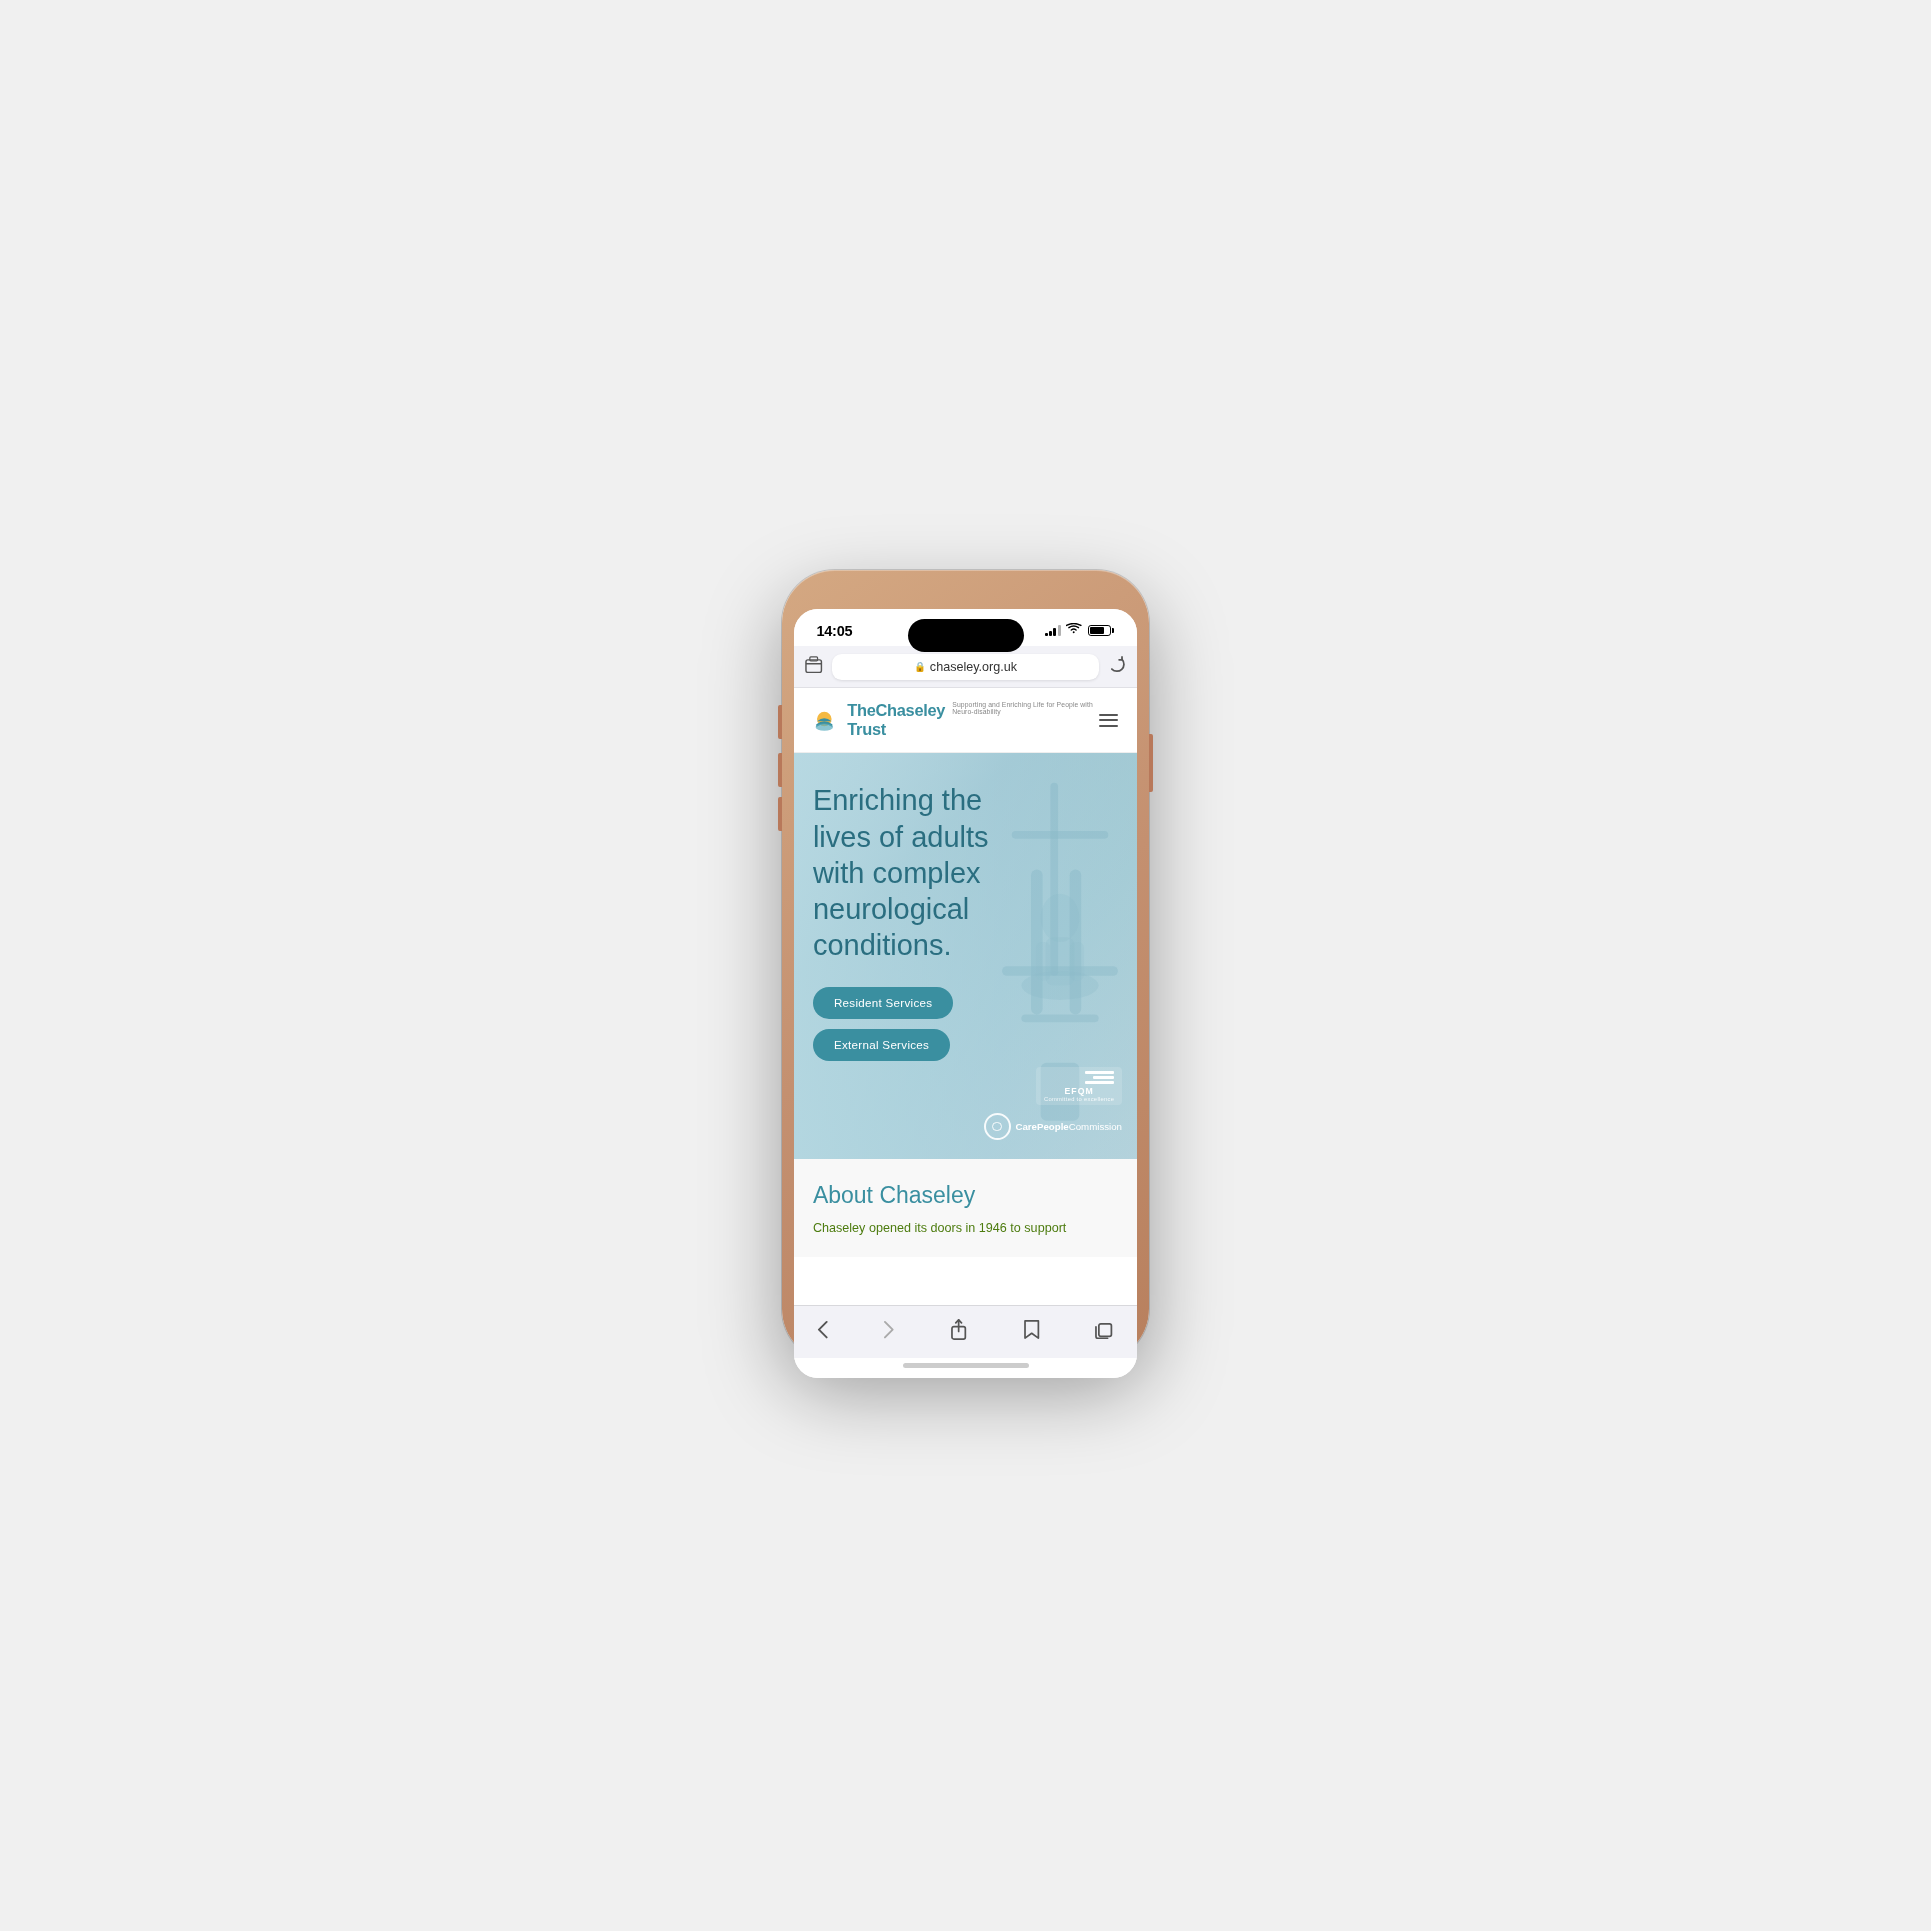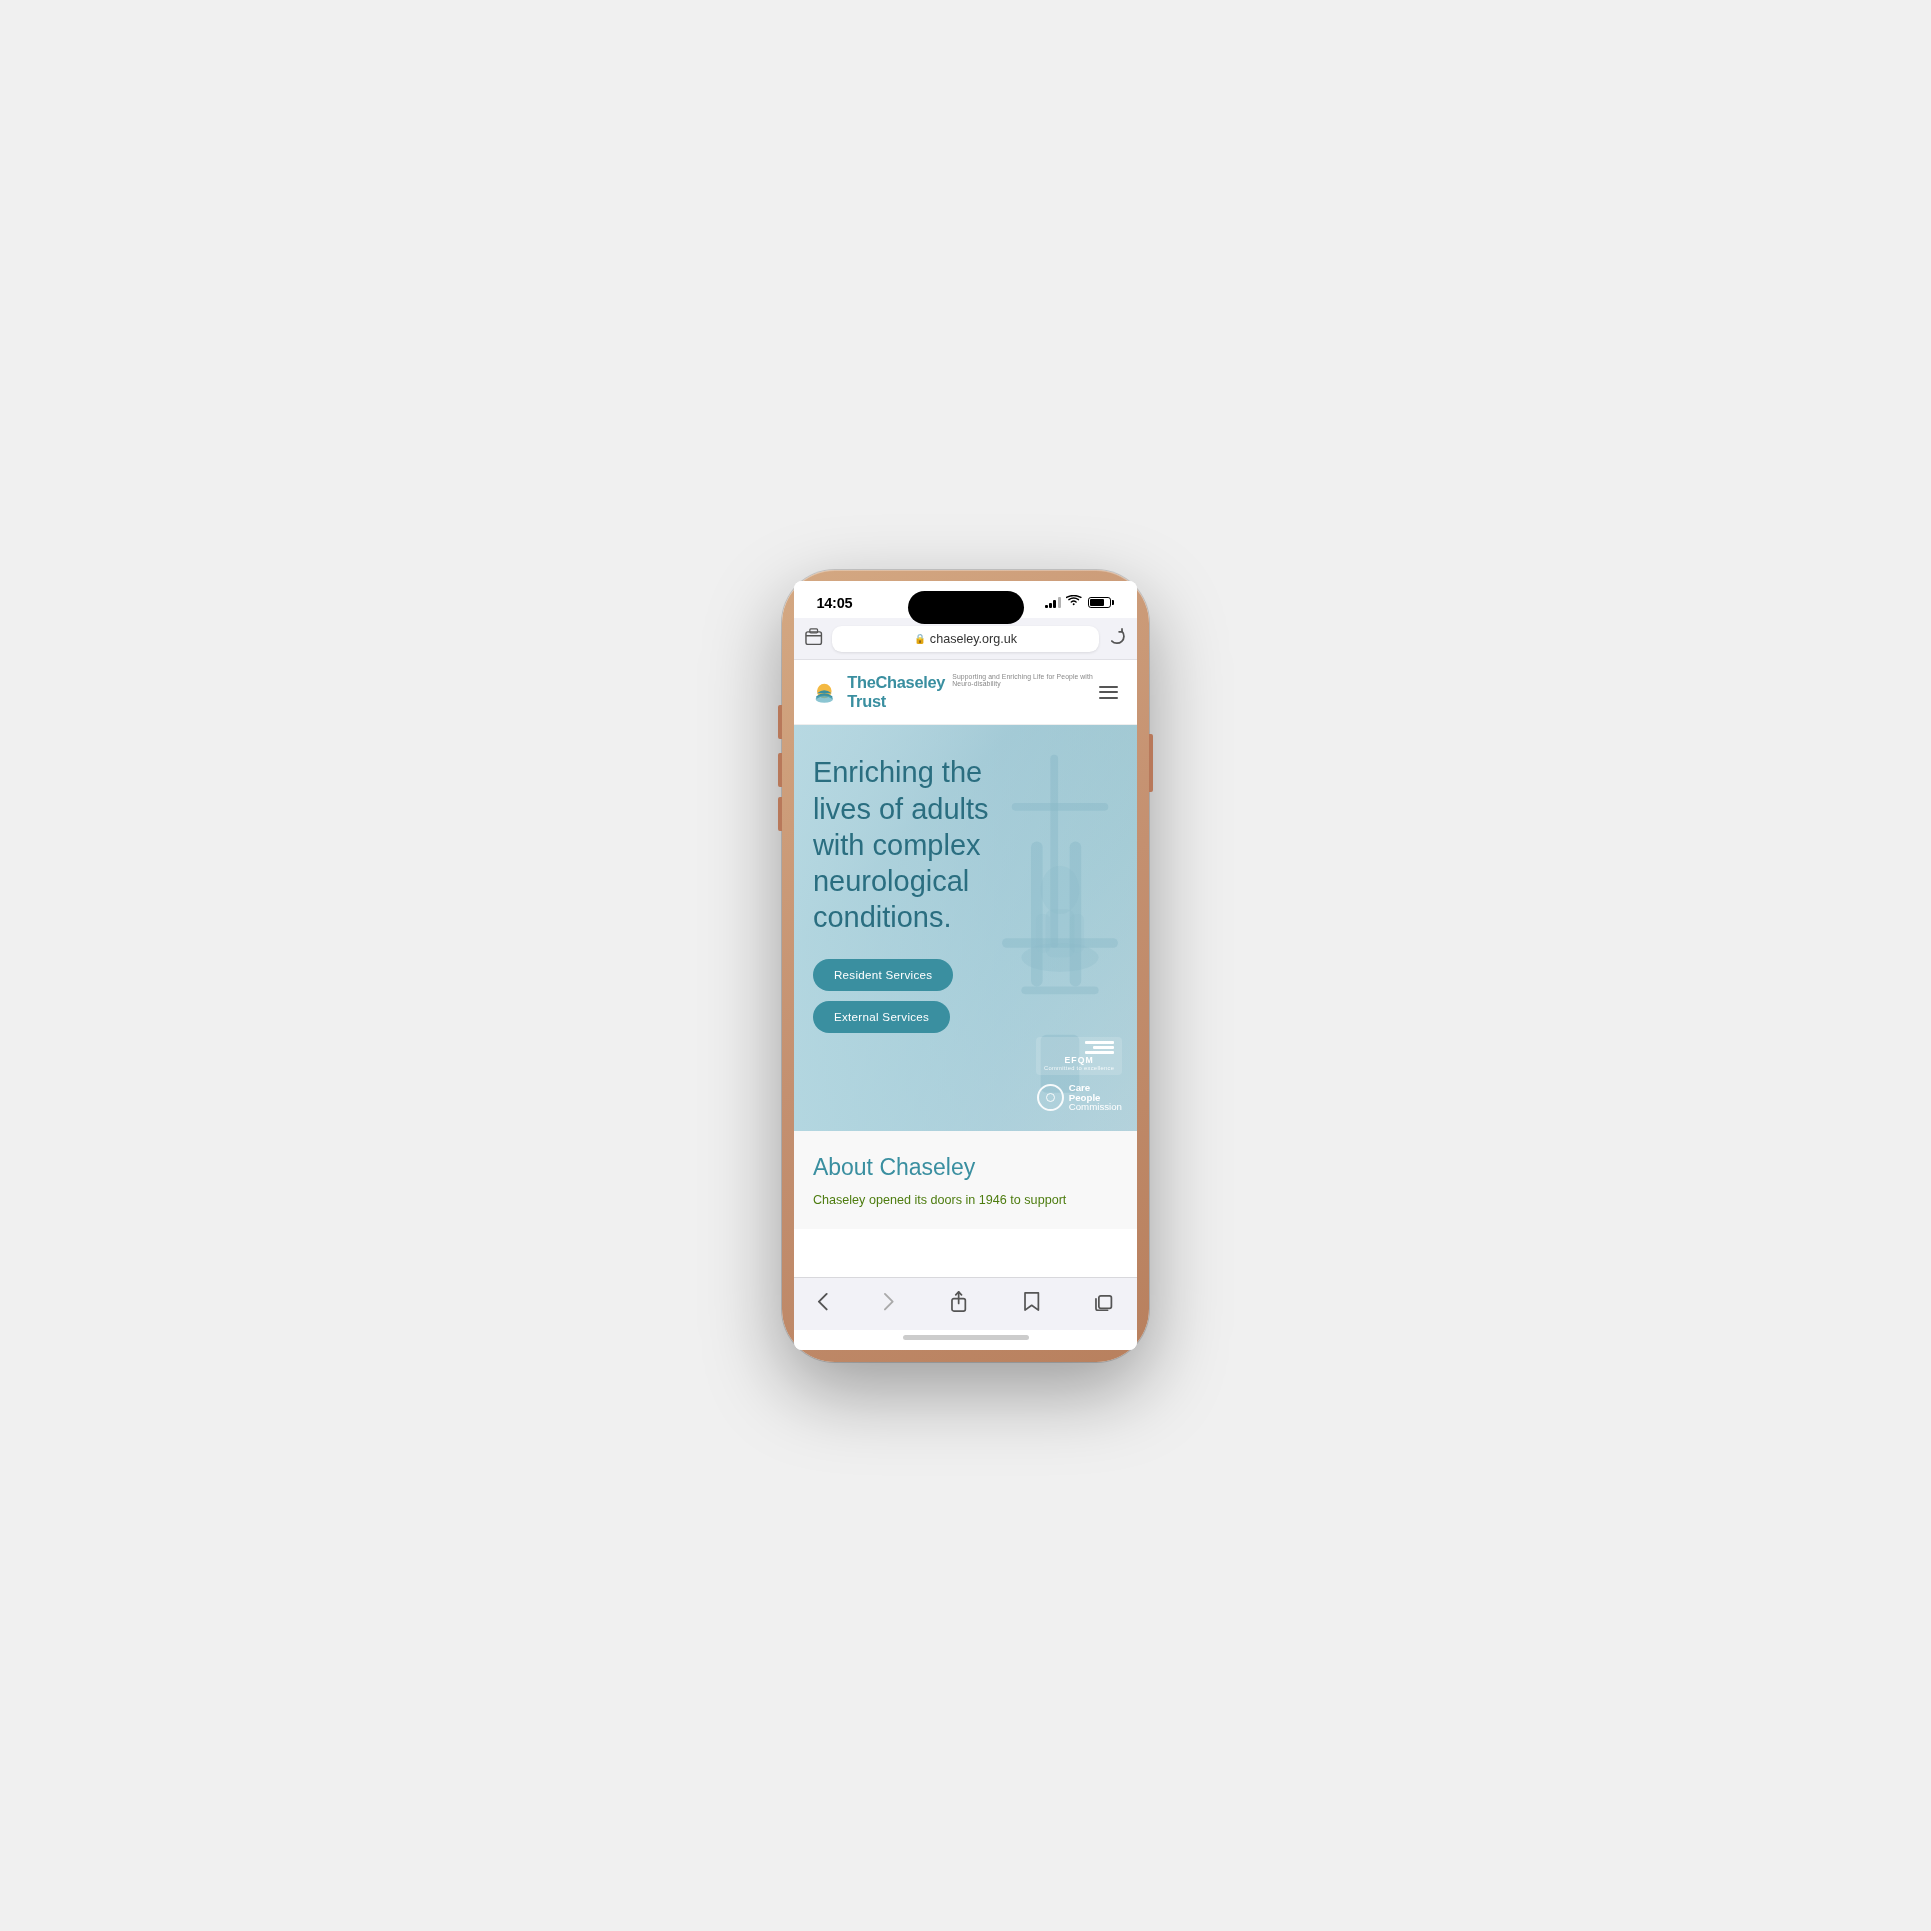--- a/index.html
+++ b/index.html
@@ -46,24 +46,25 @@
       width: 3.9px;
       height: 58px;
       background: #b8785a;
       border-radius: 0 1.9px 1.9px 0;
     }
 
     .phone-inner {
       width: 100%;
       height: 100%;
       background: #ffffff;
-      border-radius: 8px;
+      border-radius: 24px;
       overflow: hidden;
       display: flex;
       flex-direction: column;
+      margin-top: 28px;
     }
 
     
     .status-bar {
       background: #ffffff;
       padding: 13.5px 23px 7.7px;
       display: flex;
       justify-content: space-between;
       align-items: center;
       flex-shrink: 0;
@@ -374,21 +375,21 @@
     }
     .cqc-circle-inner {
       width: 9.7px;
       height: 9.7px;
       border: 1.9px solid rgba(255,255,255,0.9);
       border-radius: 50%;
     }
 
     .cqc-text-area {
       display: flex;
-      flex-direction: column;
+      flex-direction: row;
     }
     .cqc-care {
       font-size: 9.7px;
       color: #fff;
       font-weight: 700;
       line-height: 1;
     }
     .cqc-quality {
       font-size: 9.7px;
       color: #fff;

